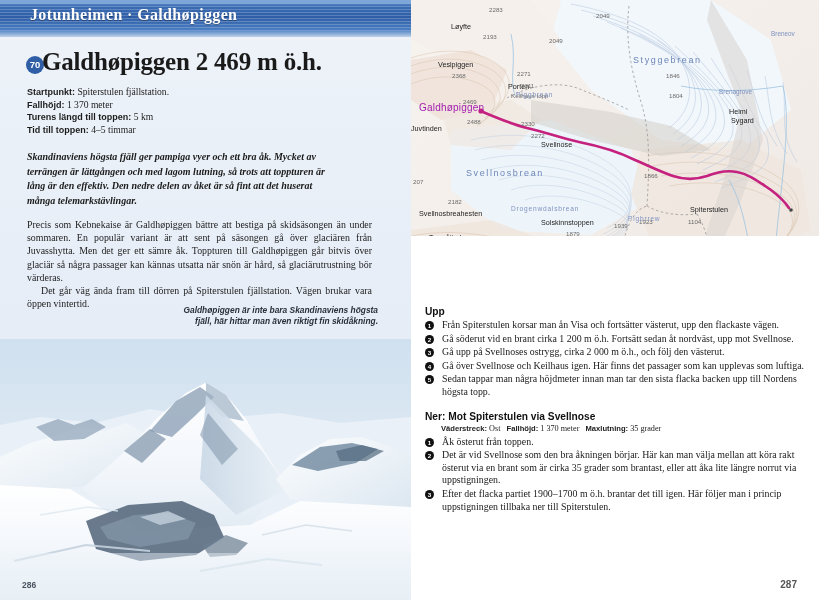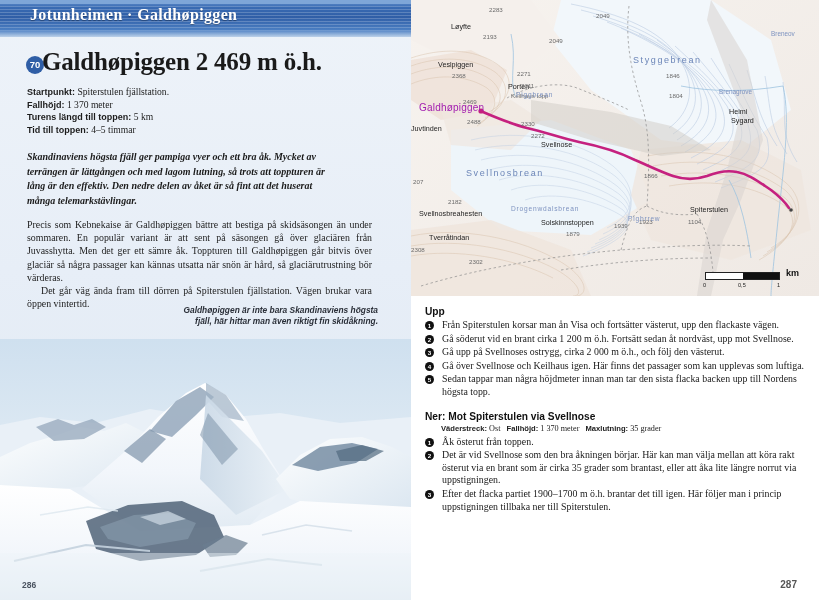--- a/index.html
+++ b/index.html
@@ -44,21 +44,21 @@
     font-style:italic;font-size:8.4px;line-height:11.4px;color:#2a2f38;
     font-family:"Liberation Sans",sans-serif;font-weight:bold;}
 
   
   .photo{position:absolute;left:0;top:339px;width:411px;height:261px;overflow:hidden;}
   .pg-left{position:absolute;left:22px;bottom:10px;font-size:8.5px;color:#4a5360;
     font-family:"Liberation Sans",sans-serif;font-weight:bold;}
 
   
   .right-page{position:absolute;left:411px;top:0;width:408px;height:600px;background:#fff;}
-  .map{position:absolute;left:0;top:0;width:408px;height:296px;overflow:hidden;background:#f4f1ee;}
+  .map{position:absolute;left:0;top:0;width:408px;height:236px;overflow:hidden;background:#f4f1ee;}
 
   .routes{position:absolute;left:0;top:296px;width:408px;height:304px;padding:10px 14px 0 14px;
     box-sizing:border-box;}
   .sec-title{font-family:"Liberation Sans",sans-serif;font-weight:bold;font-size:10.2px;
     color:#111;margin:0 0 2px 0;}
   .sec-title.ner{margin-top:12px;}
   .meta{font-size:8.2px;color:#222;margin:0 0 3px 16px;font-family:"Liberation Serif",serif;}
   .meta b{font-family:"Liberation Sans",sans-serif;font-size:7.6px;}
   ol.steps{list-style:none;margin:0;padding:0;}
   ol.steps li{position:relative;padding-left:17px;font-size:9.9px;line-height:12.6px;

